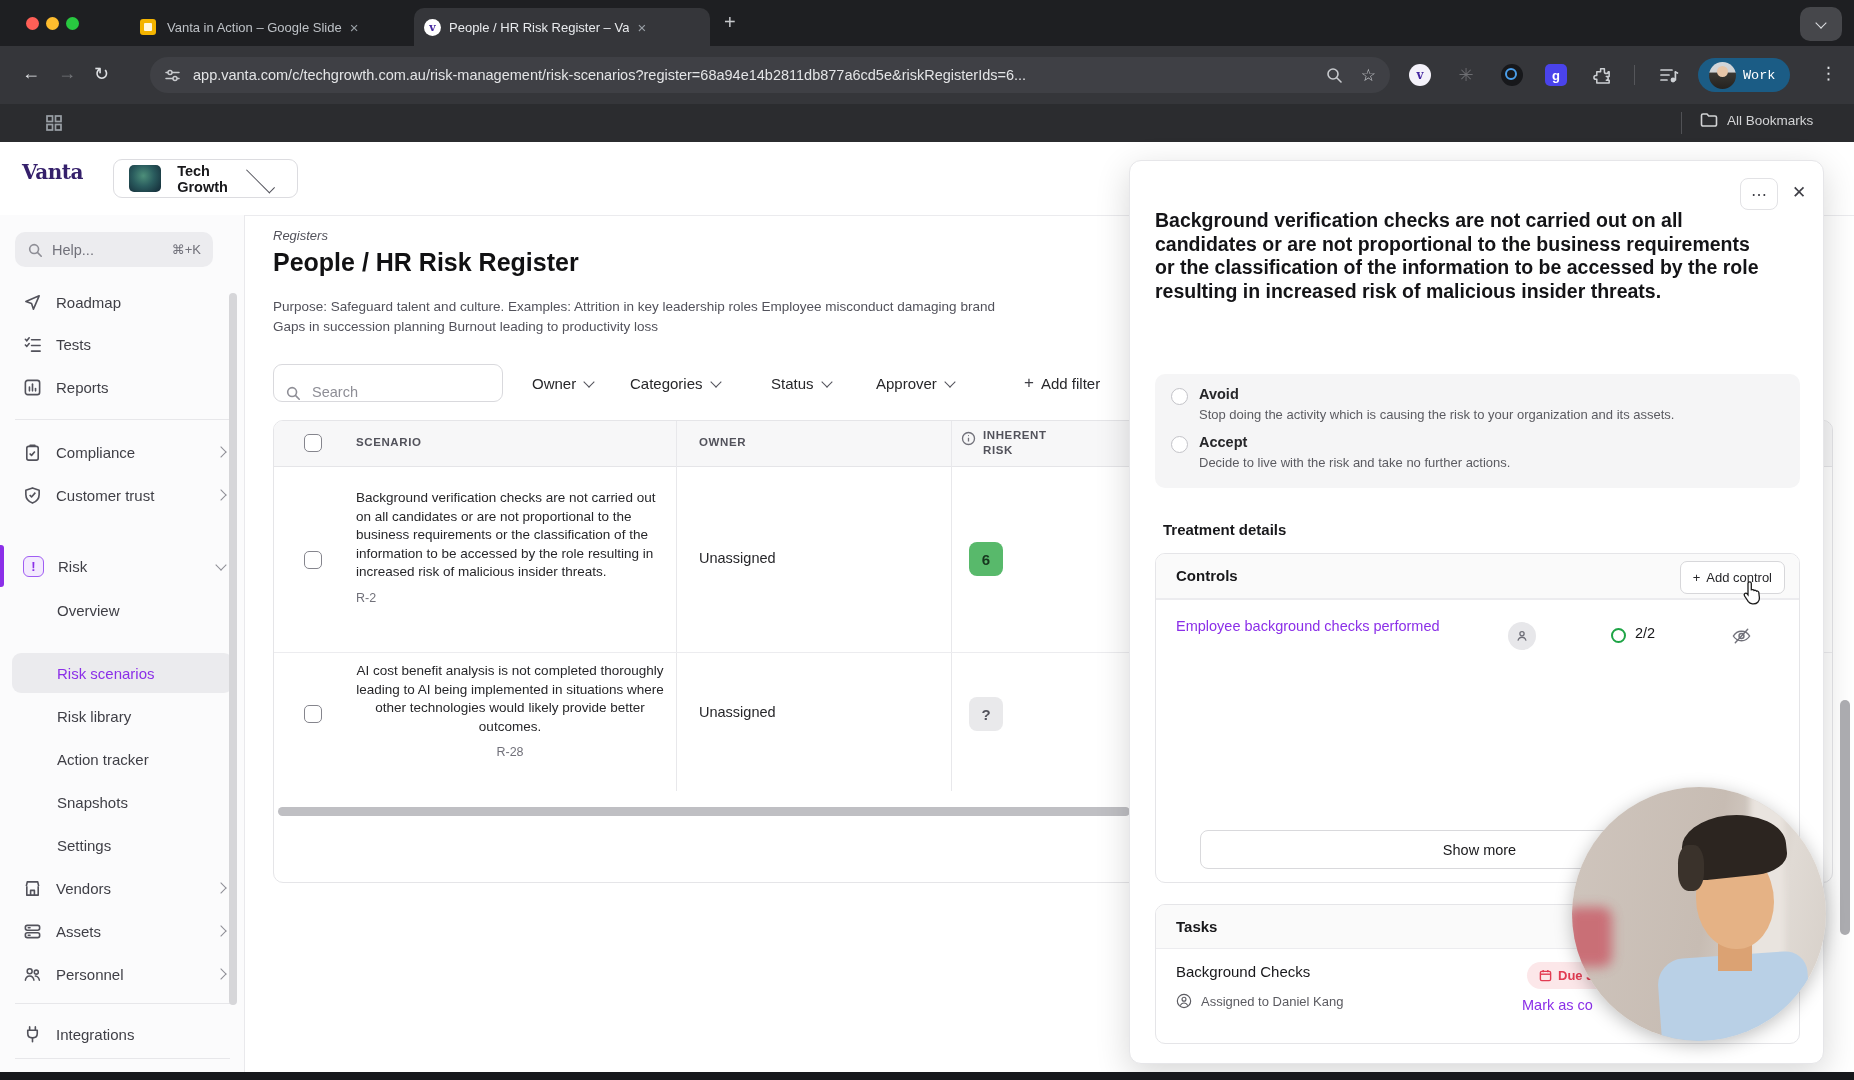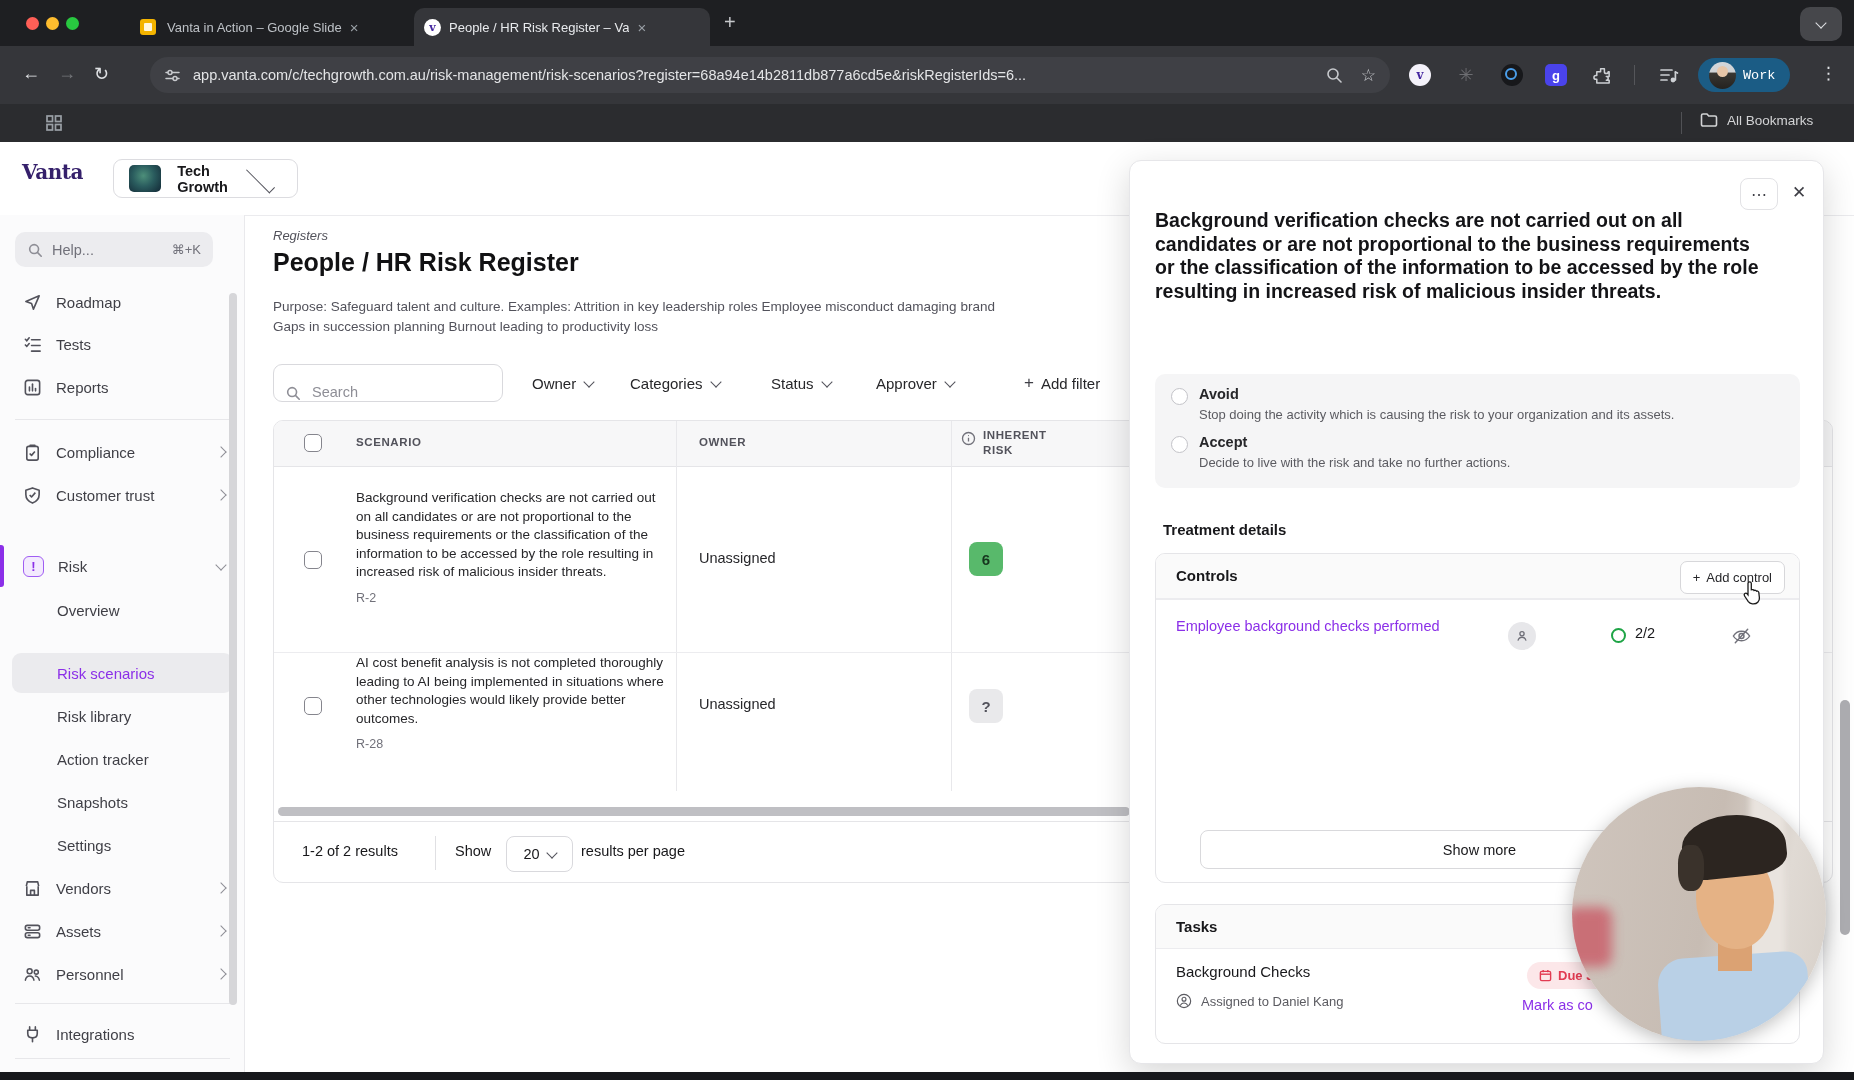--- a/index.html
+++ b/index.html
@@ -436,42 +436,32 @@
     <div class="trow" style="top:45px;height:187px;border-bottom:1px solid #ececef;">
       <span class="cb" style="left:30px;top:85px;"></span>
       <div class="scen" style="top:23px;">
         <span>Background verification checks are not carried out on all candidates or are not proportional to the business requirements or the classification of the information to be accessed by the role resulting in increased risk of malicious insider threats.</span>
         <div class="rid">R-2</div>
       </div>
       <span class="owner" style="top:84px;">Unassigned</span>
       <span class="riskbadge badge-green" style="top:76px;">6</span>
     </div>
 
-    <div class="trow" style="top:216px;height:138px;">
+    <div class="trow" style="top:224px;height:138px;text-align:center;">
       <span class="cb" style="left:30px;top:60px;"></span>
       <div class="scen" style="top:17px;">
         <span>AI cost benefit analysis is not completed thoroughly leading to AI being implemented in situations where other technologies would likely provide better outcomes.</span>
         <div class="rid">R-28</div>
       </div>
       <span class="owner" style="top:59px;">Unassigned</span>
       <span class="riskbadge badge-gray" style="top:52px;">?</span>
     </div>
 
     <div class="hscroll"></div>
 
-    <div class="tfoot">
-      <span class="abs" style="left:28px;top:21px;">1-2 of 2 results</span>
-      <span class="fdiv"></span>
-      <span class="abs" style="left:181px;top:21px;">Show</span>
-      <div class="pagesel">
-        <span>20</span>
-        <span class="chev" style="color:#52525b;"></span>
-      </div>
-      <span class="abs" style="left:307px;top:21px;">results per page</span>
-    </div>
   </div>
 
   <div class="panel">
     <div class="morebtn">⋯</div>
     <span class="closex">✕</span>
     <div class="ptitle">Background verification checks are not carried out on all candidates or are not proportional to the business requirements or the classification of the information to be accessed by the role resulting in increased risk of malicious insider threats.</div>
 
     <div class="optcard">
       <span class="radio" style="top:14px;"></span>
       <span class="optlbl" style="top:12px;">Avoid</span>

